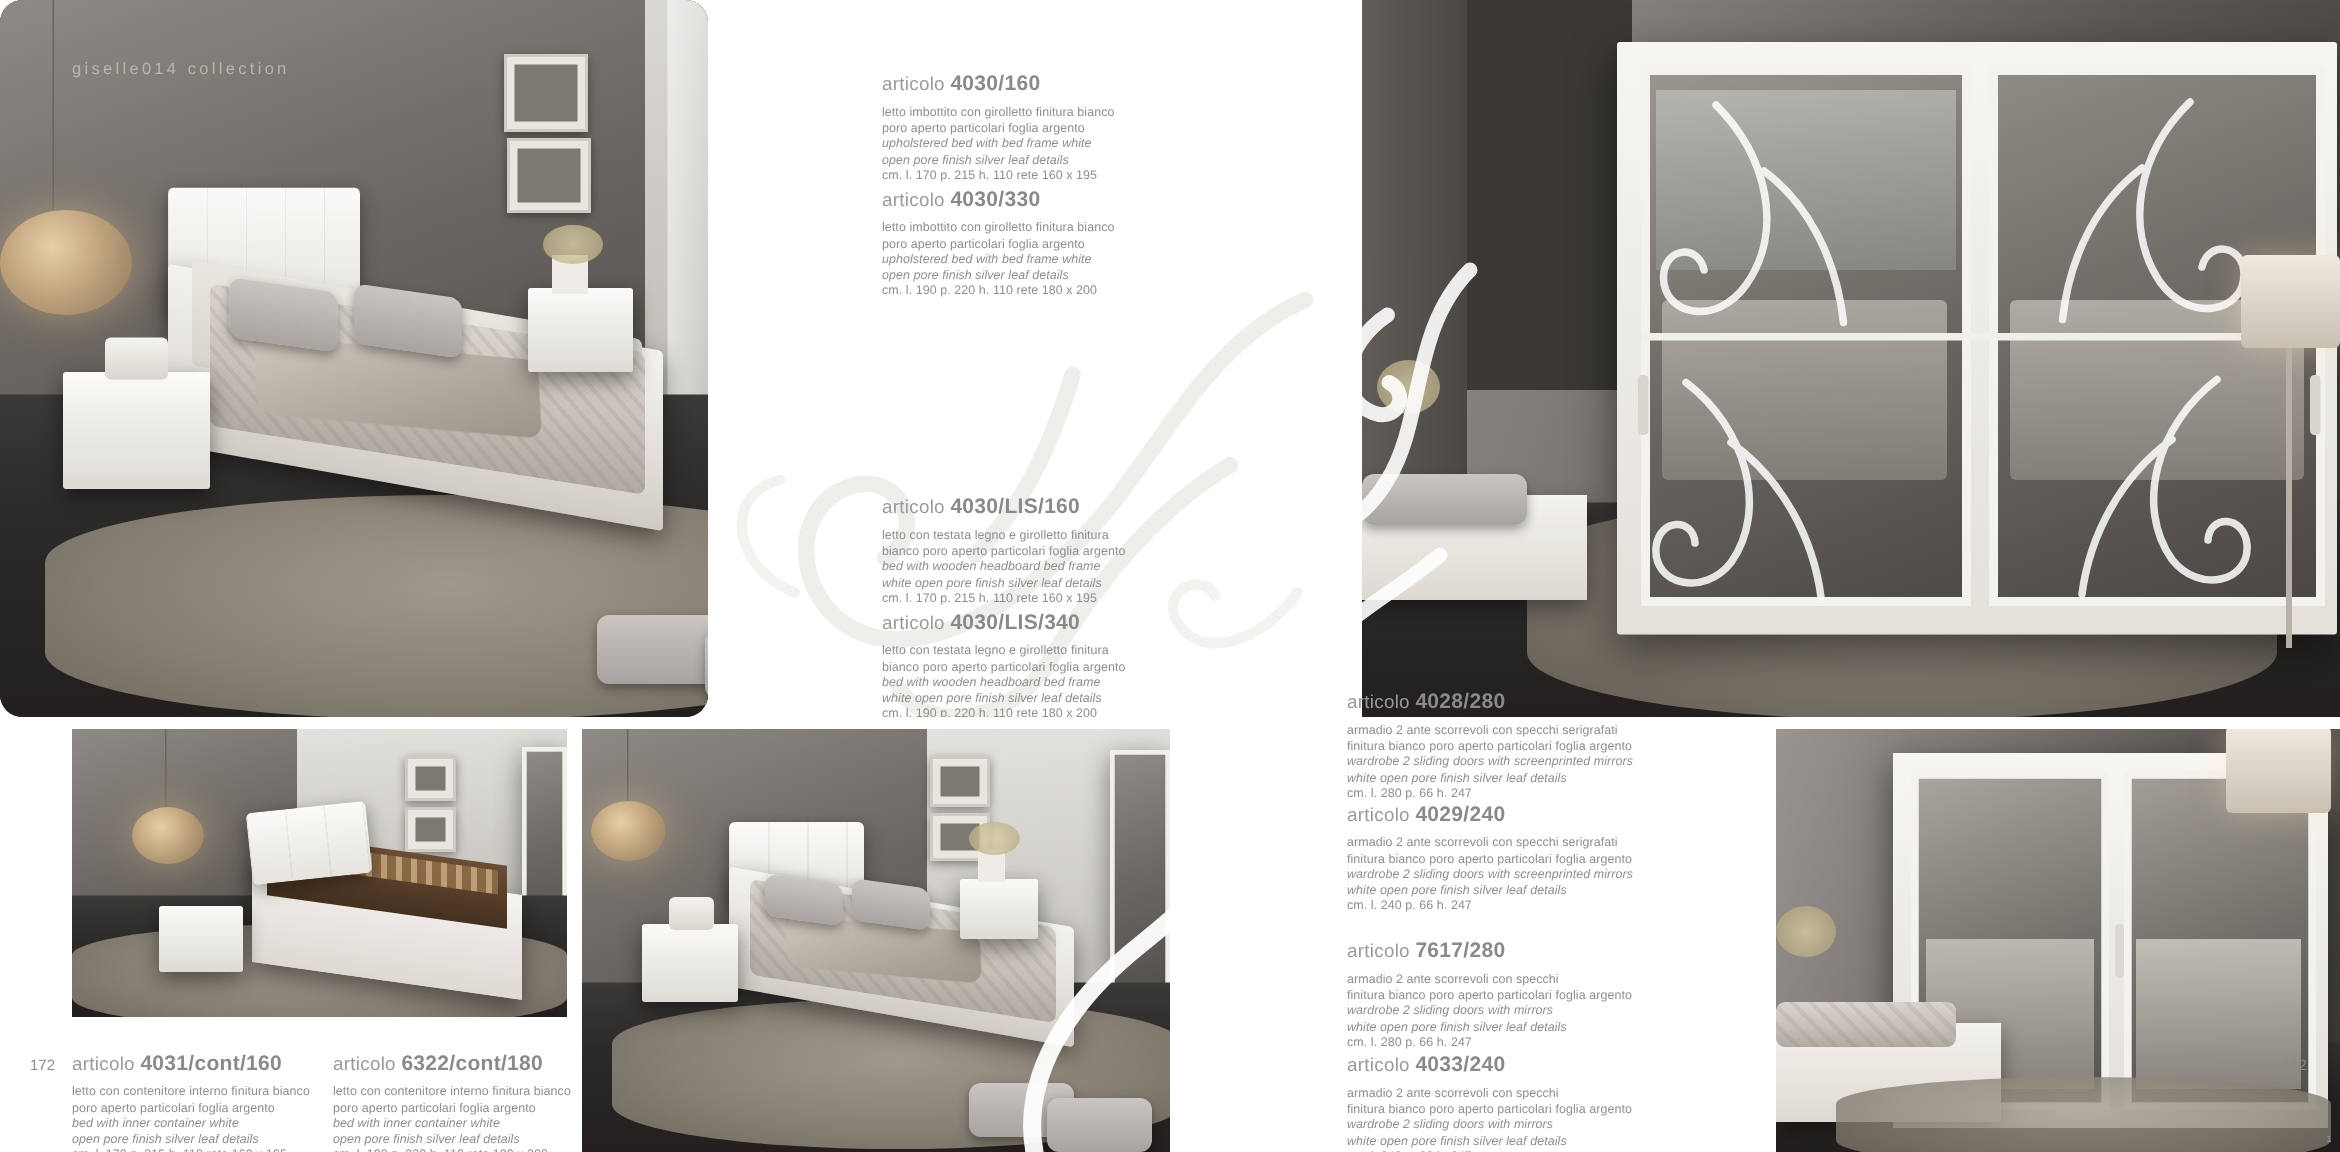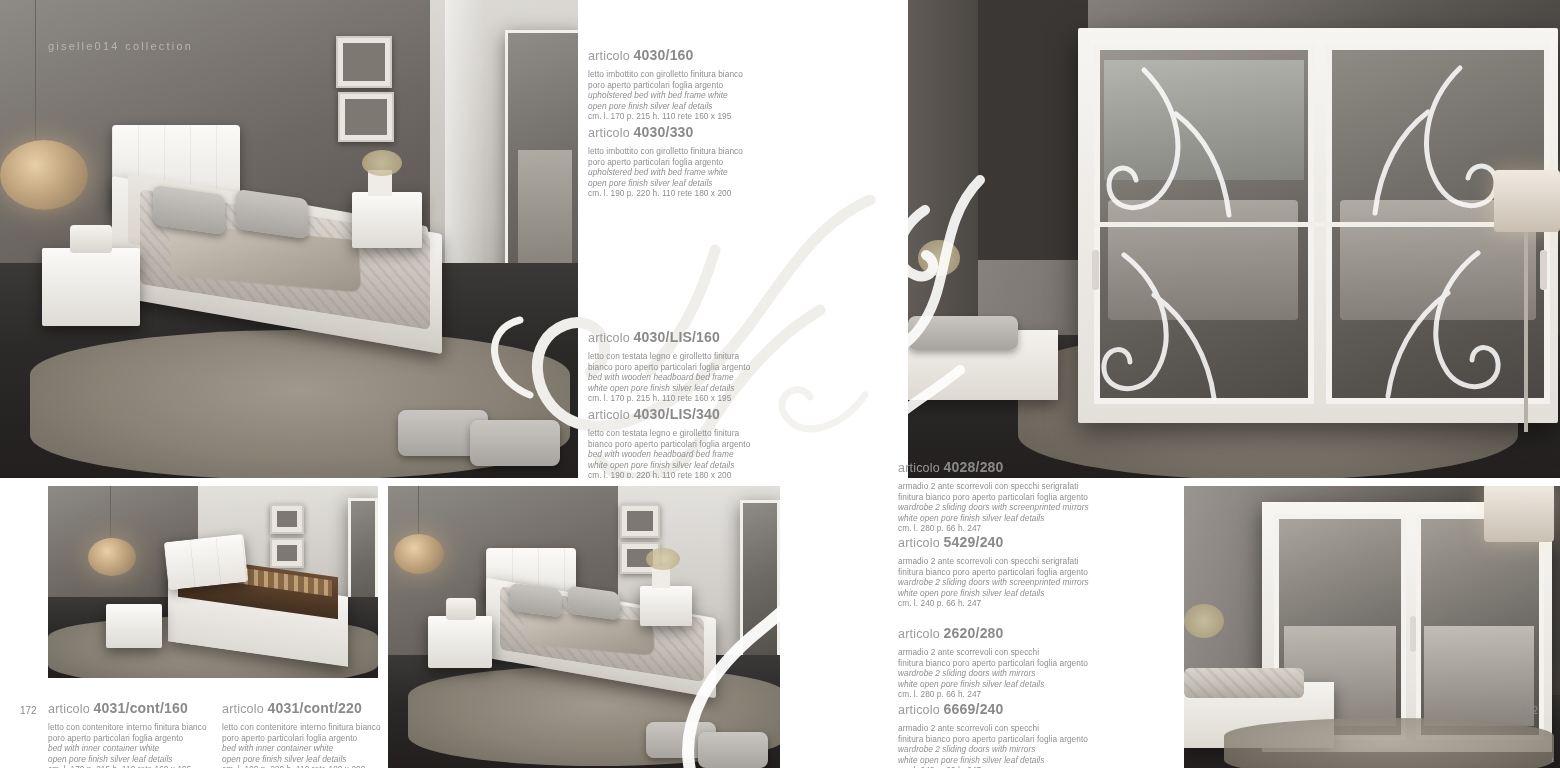--- a/index.html
+++ b/index.html
@@ -109,21 +109,21 @@
 
   .white-col {
     position:absolute; background:#ffffff;
   }
 </style>
 </head>
 <body>
 
 <div class="page">
 
-  <div class="photo" style="left:0; top:0; width:578px; height:478px;">
+  <div class="photo" style="left:0; top:0; width:472px; height:478px;border-radius:15px;">
     <div class="wall"></div>
 
     <div style="position:absolute; left:430px; top:0; width:150px; height:360px; background:linear-gradient(180deg,#eceae6 0%,#d8d5cf 60%,#b9b5ae 100%); opacity:.85;"></div>
     <div style="position:absolute; left:445px; top:0; width:40px; height:360px; background:linear-gradient(90deg,rgba(255,255,255,.55),rgba(255,255,255,0));"></div>
 
     <div class="mirrorpanel" style="left:505px; top:30px; width:78px; height:330px;"></div>
     <div style="position:absolute; left:518px; top:150px; width:54px; height:120px; background:linear-gradient(180deg,#b9b4ac,#8d887f); opacity:.85;"></div>
 
     <div class="frame" style="left:336px; top:36px; width:56px; height:52px;">
         <i></i>
@@ -358,57 +358,57 @@
   <div class="cap" style="left:898px; top:459px; width:200px;">
     <div class="art"><span>articolo</span> <b>4028/280</b></div>
     <div class="ln">armadio 2 ante scorrevoli con specchi serigrafati</div>
     <div class="ln">finitura bianco poro aperto particolari foglia argento</div>
     <div class="ln it">wardrobe 2 sliding doors with screenprinted mirrors</div>
     <div class="ln it">white open pore finish silver leaf details</div>
     <div class="ln">cm. l. 280 p. 66 h. 247</div>
   </div>
 
   <div class="cap" style="left:898px; top:534px; width:200px;">
-    <div class="art"><span>articolo</span> <b>5429/240</b></div>
+    <div class="art"><span>articolo</span> <b>4029/240</b></div>
     <div class="ln">armadio 2 ante scorrevoli con specchi serigrafati</div>
     <div class="ln">finitura bianco poro aperto particolari foglia argento</div>
     <div class="ln it">wardrobe 2 sliding doors with screenprinted mirrors</div>
     <div class="ln it">white open pore finish silver leaf details</div>
     <div class="ln">cm. l. 240 p. 66 h. 247</div>
   </div>
 
   <div class="cap" style="left:898px; top:625px; width:200px;">
-    <div class="art"><span>articolo</span> <b>2620/280</b></div>
+    <div class="art"><span>articolo</span> <b>7617/280</b></div>
     <div class="ln">armadio 2 ante scorrevoli con specchi</div>
     <div class="ln">finitura bianco poro aperto particolari foglia argento</div>
     <div class="ln it">wardrobe 2 sliding doors with mirrors</div>
     <div class="ln it">white open pore finish silver leaf details</div>
     <div class="ln">cm. l. 280 p. 66 h. 247</div>
   </div>
 
   <div class="cap" style="left:898px; top:701px; width:200px;">
-    <div class="art"><span>articolo</span> <b>6669/240</b></div>
+    <div class="art"><span>articolo</span> <b>4033/240</b></div>
     <div class="ln">armadio 2 ante scorrevoli con specchi</div>
     <div class="ln">finitura bianco poro aperto particolari foglia argento</div>
     <div class="ln it">wardrobe 2 sliding doors with mirrors</div>
     <div class="ln it">white open pore finish silver leaf details</div>
     <div class="ln">cm. l. 240 p. 66 h. 247</div>
   </div>
 
   <div class="cap" style="left:48px; top:700px; width:175px;">
     <div class="art"><span>articolo</span> <b>4031/cont/160</b></div>
     <div class="ln">letto con contenitore interno finitura bianco</div>
     <div class="ln">poro aperto particolari foglia argento</div>
     <div class="ln it">bed with inner container white</div>
     <div class="ln it">open pore finish silver leaf details</div>
     <div class="ln">cm. l. 170 p. 215 h. 110 rete 160 x 195</div>
   </div>
 
   <div class="cap" style="left:222px; top:700px; width:175px;">
-    <div class="art"><span>articolo</span> <b>4031/cont/220</b></div>
+    <div class="art"><span>articolo</span> <b>6322/cont/180</b></div>
     <div class="ln">letto con contenitore interno finitura bianco</div>
     <div class="ln">poro aperto particolari foglia argento</div>
     <div class="ln it">bed with inner container white</div>
     <div class="ln it">open pore finish silver leaf details</div>
     <div class="ln">cm. l. 190 p. 220 h. 110 rete 180 x 200</div>
   </div>
 
   <div class="pagenum" style="left:20px; top:705px;">172</div>
   <div class="pagenum" style="left:1522px; top:705px;">112</div>
   <div class="tinynum" style="left:1551px; top:757px;">1</div>

